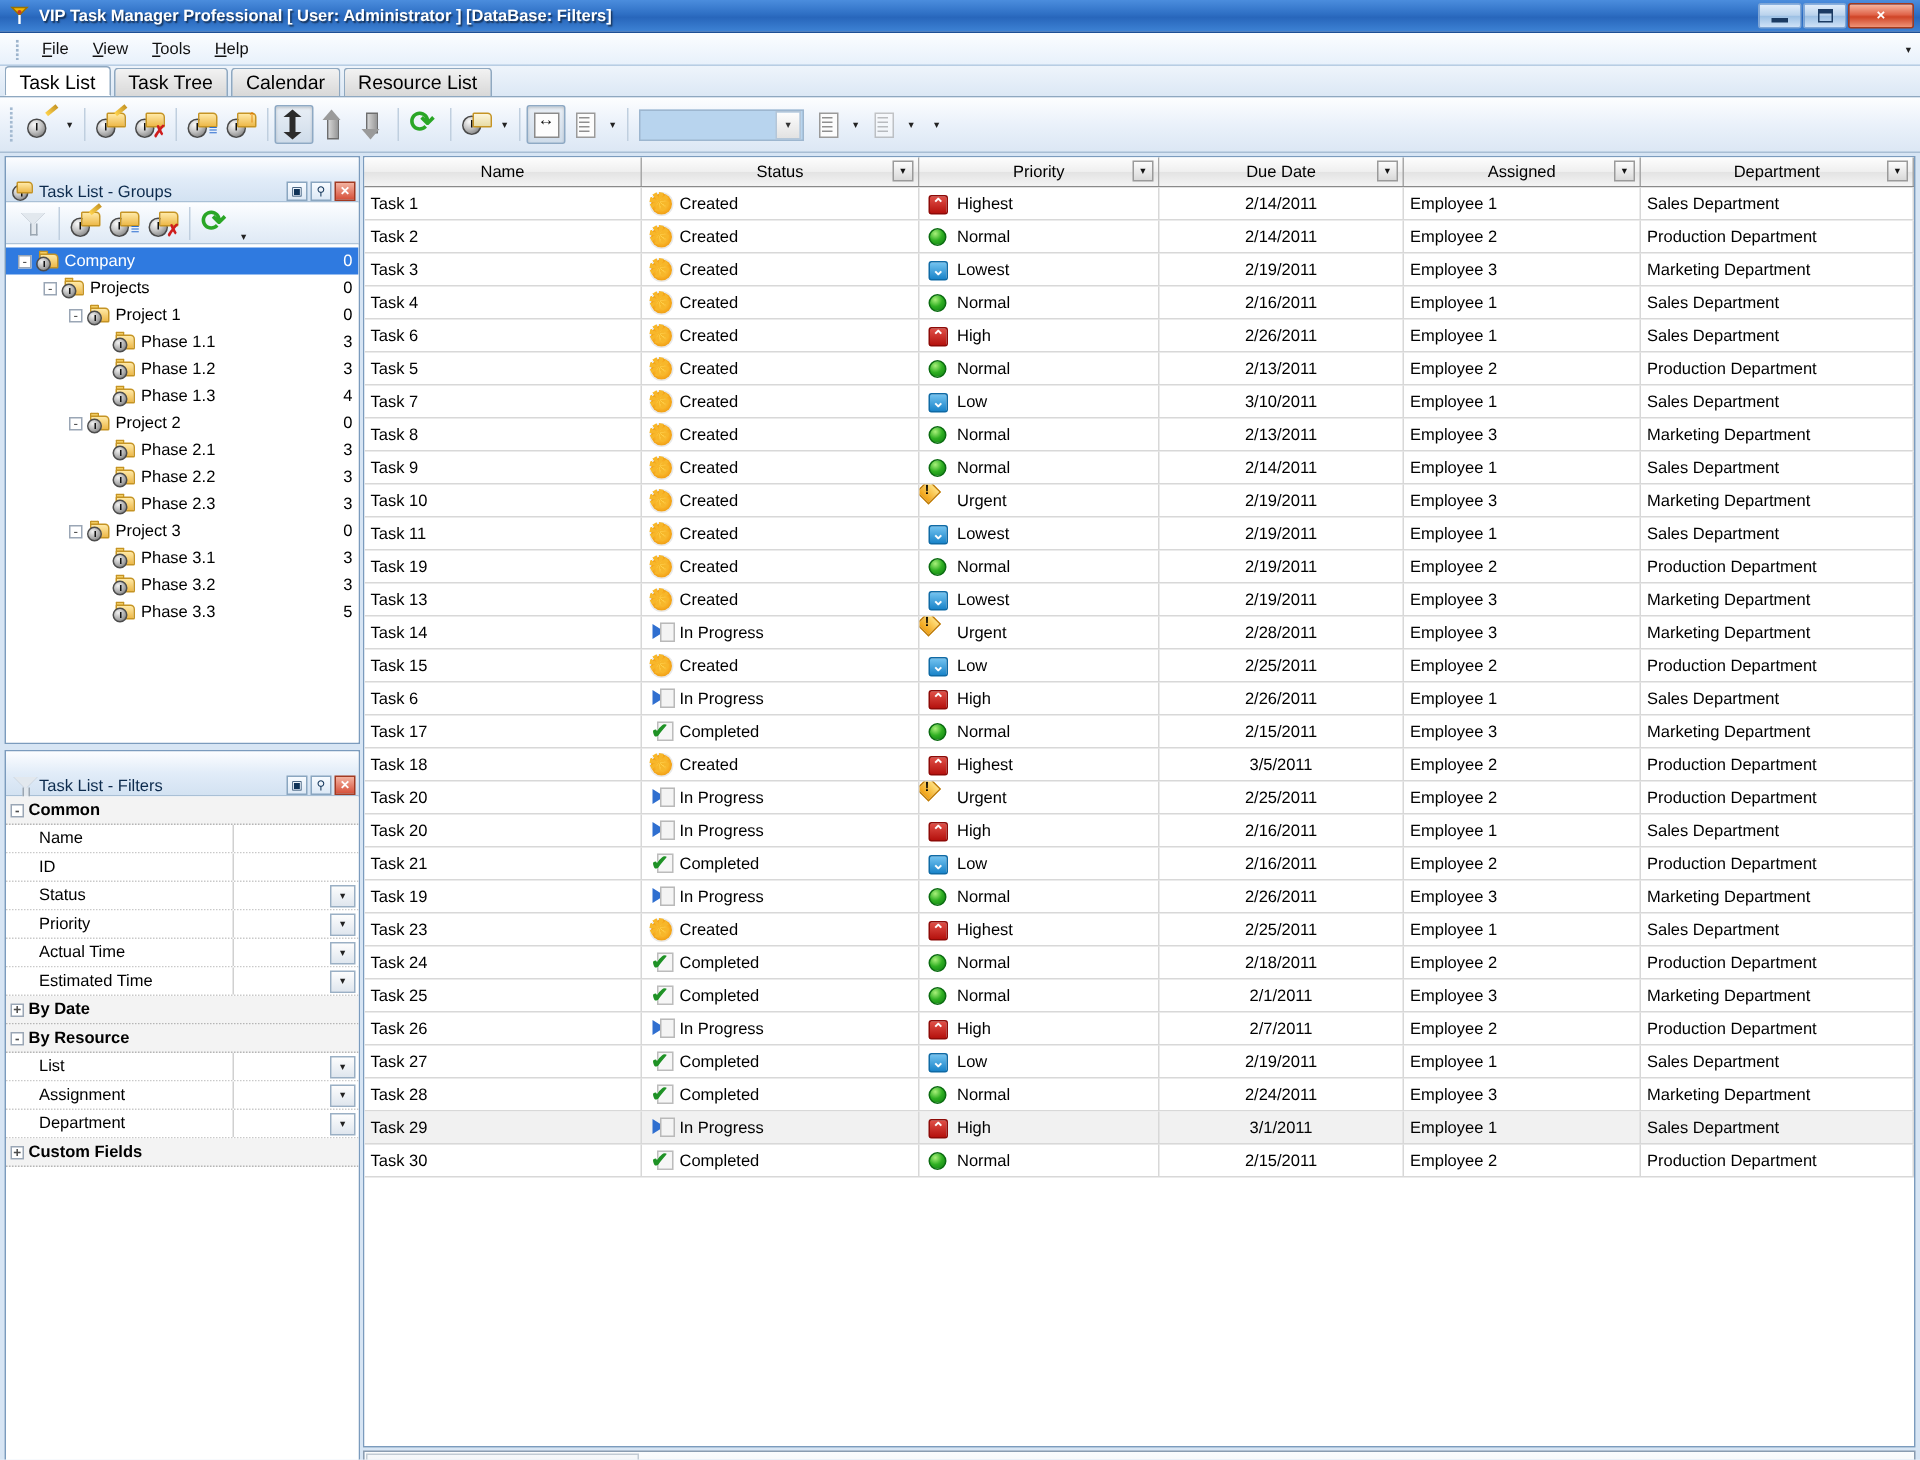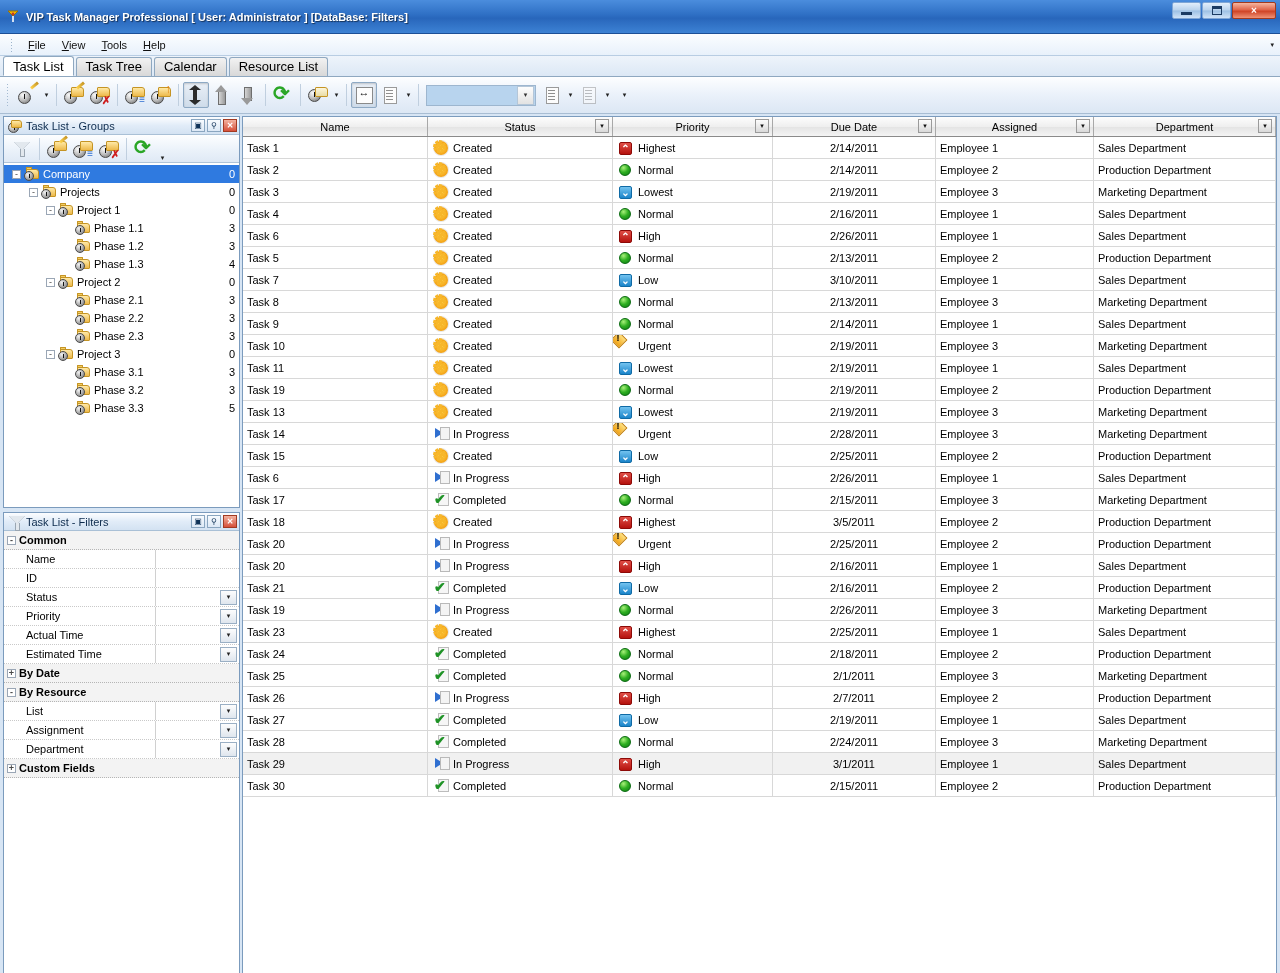--- a/index.html
+++ b/index.html
@@ -7,21 +7,21 @@
   html, body {
     margin: 0; padding: 0;
     width: 1280px; height: 973px;
     overflow: hidden;
     font-family: "Liberation Sans", sans-serif;
     font-size: 11px;
     background: #d6e5f5;
   }
   
   #titlebar {
-    height: 34px;
+    height: 22px;
     background: linear-gradient(to bottom, #4b8ddd 0%, #2e6fc4 45%, #2866bb 55%, #3d82d4 100%);
     border-bottom: 1px solid #1c4f96;
     display: flex; align-items: center;
     position: relative;
     padding-left: 5px;
   }
   #titlebar .tb-icon {
     width: 16px; height: 16px;
     margin-right: 5px;
     display: inline-flex; align-items: center; justify-content: center;
@@ -141,24 +141,24 @@
   }
 
   
   #workspace { display:flex; height: 891px; background:#d7e5f4; }
   #leftcol { width: 240px; display:flex; flex-direction:column; padding:2px 0 2px 3px;}
   #rightcol { flex:1; padding: 2px 3px 2px 2px; display:flex; flex-direction:column;}
 
   
   .panel { border: 1px solid #7b9bbd; background:#fff; display:flex; flex-direction:column; }
   .panel-head {
-    height: 18px;
+    height: 30px;
     background: linear-gradient(to bottom,#fcfdff 0%, #e1ecf8 50%, #d3e2f2 100%);
     border-bottom:1px solid #a9c0d6;
-    display:flex; align-items:center; padding: 0 2px 0 4px;
+    display:flex; align-items:flex-end; padding: 0 2px 0 4px;
     font-size:11px; color:#0d2b4d;
   }
   .panel-head .ph-icon { width:14px;height:14px;margin-right:4px;display:inline-flex;align-items:center;justify-content:center;}
   .panel-head .ph-title { flex:1; }
   .phbtn { width:14px;height:13px;margin-left:2px;border:1px solid #8aa6c0;
     display:flex;align-items:center;justify-content:center;font-size:8px;
     background: linear-gradient(to bottom,#f7fbff,#dde9f6); color:#103358; cursor:default;}
   .phbtn.red { background: linear-gradient(to bottom,#f3b2a0,#d6503a); border-color:#a23a22; color:#fff; font-weight:bold;}
   .panel-tools {
     height: 28px;

